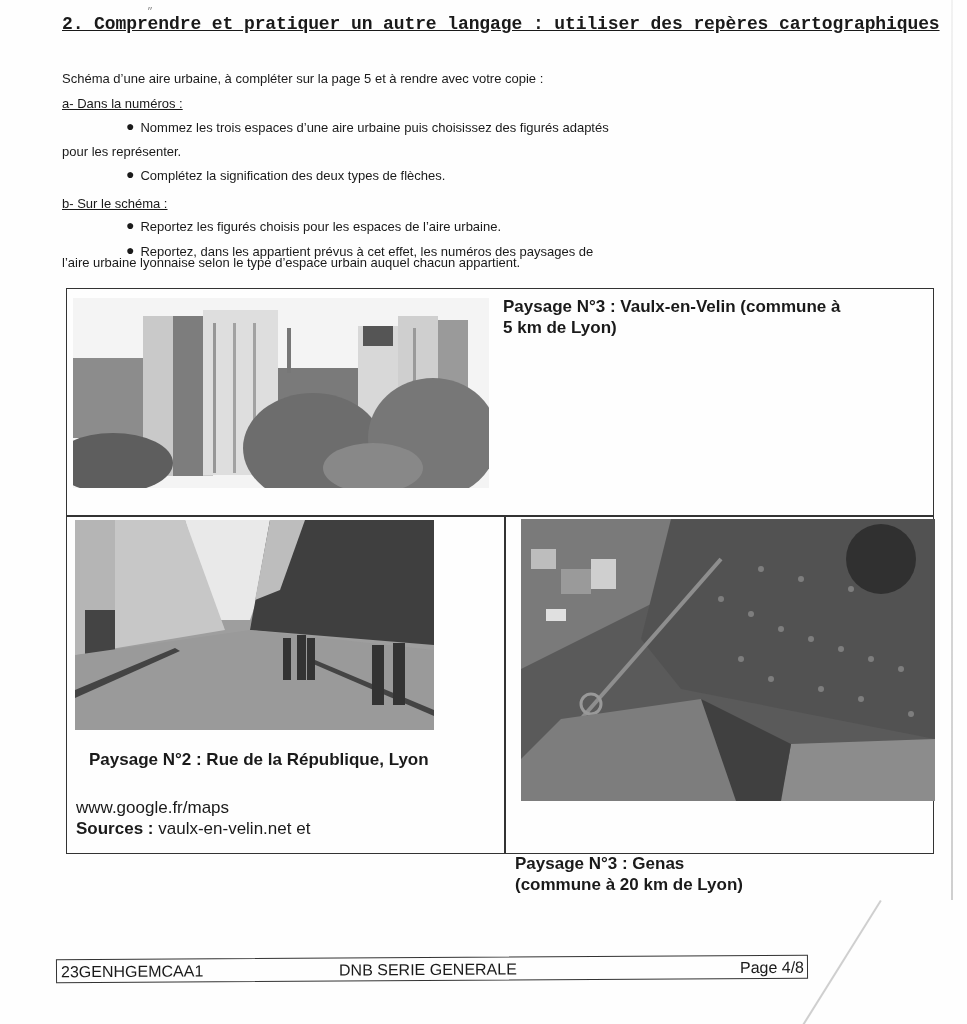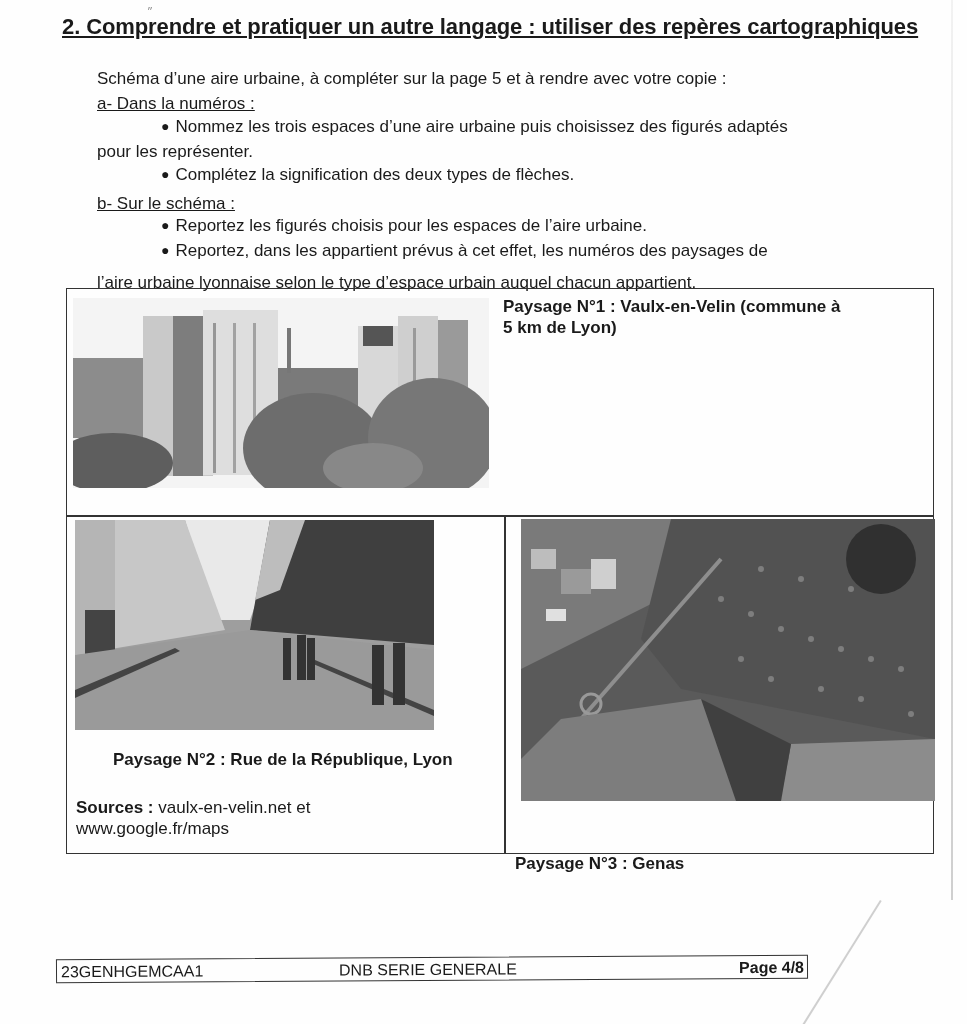--- a/index.html
+++ b/index.html
@@ -12,24 +12,25 @@
       position: absolute; top: 0; right: 14px; width: 2px; height: 900px;
       background: linear-gradient(to bottom, #f2f2f2, #d6d6d6 60%, #cfcfcf);
     }
     .fold-line {
       position: absolute; left: 880px; top: 900px; width: 2px; height: 150px;
       background: #cfcfcf; transform: rotate(32deg); transform-origin: top left;
     }
     .stray { position: absolute; color: #888; font-size: 10px; }
     .section-title {
       position: absolute; left: 62px; top: 14px;
-      font-size: 22px; font-weight: bold; text-decoration: underline;
+      font-size: 18px; font-weight: bold; text-decoration: underline;
       letter-spacing: -0.1px;
+      font-family: Liberation Mono, monospace;
     }
-    .text { position: absolute; font-size: 17px; line-height: 20px; white-space: nowrap; margin-left: 35px; }
+    .text { position: absolute; font-size: 13px; line-height: 20px; white-space: nowrap; }
     .u { text-decoration: underline; }
     .bullet::before { content: "\25CF"; font-size: 14px; margin-right: 6px; position: relative; top: -1px; }
 
     .frame {
       position: absolute; left: 66px; top: 288px; width: 868px; height: 566px;
       border: 1.5px solid #333; box-sizing: border-box;
     }
     .row-divider { position: absolute; left: 66px; top: 515px; width: 868px; height: 1.5px; background: #333; }
     .col-divider { position: absolute; left: 504px; top: 515px; width: 1.5px; height: 339px; background: #333; }
 
@@ -60,21 +61,21 @@
 <div class="text" style="left:62px; top:69px;">Schéma d’une aire urbaine, à compléter sur la page 5 et à rendre avec votre copie :</div>
 
 <div class="text u" style="left:62px; top:94px;">a- Dans la numéros :</div>
 <div class="text bullet" style="left:126px; top:117px;"><span>Nommez les trois espaces d’une aire urbaine puis choisissez des figurés adaptés</span></div>
 <div class="text" style="left:62px; top:142px;text-align:right;">pour les représenter.</div>
 <div class="text bullet" style="left:126px; top:165px;"><span>Complétez la signification des deux types de flèches.</span></div>
 
 <div class="text u" style="left:62px; top:194px;">b- Sur le schéma :</div>
 <div class="text bullet" style="left:126px; top:216px;"><span>Reportez les figurés choisis pour les espaces de l’aire urbaine.</span></div>
 <div class="text bullet" style="left:126px; top:241px;"><span>Reportez, dans les appartient prévus à cet effet, les numéros des paysages de</span></div>
-<div class="text" style="left:62px; top:273px;">l’aire urbaine lyonnaise selon le type d’espace urbain auquel chacun appartient.</div>
+<div class="text" style="left:62px; top:253px;">l’aire urbaine lyonnaise selon le type d’espace urbain auquel chacun appartient.</div>
 
 <div class="frame"></div>
 <div class="row-divider"></div>
 <div class="col-divider"></div>
 
 <div class="photo" style="left:73px; top:298px; width:416px; height:190px;">
   <svg viewBox="0 0 416 190" preserveAspectRatio="none">
     <rect width="416" height="190" fill="#f4f4f4"></rect>
     <rect x="0" y="60" width="75" height="80" fill="#8c8c8c"></rect>
     <rect x="185" y="70" width="110" height="50" fill="#7a7a7a"></rect>
@@ -92,21 +93,21 @@
       <rect x="180" y="25" width="3" height="150" opacity="0.5"></rect>
       <rect x="340" y="30" width="3" height="100" opacity="0.5"></rect>
     </g>
     <ellipse cx="240" cy="150" rx="70" ry="55" fill="#6d6d6d"></ellipse>
     <ellipse cx="360" cy="140" rx="65" ry="60" fill="#777"></ellipse>
     <ellipse cx="40" cy="165" rx="60" ry="30" fill="#5e5e5e"></ellipse>
     <ellipse cx="300" cy="170" rx="50" ry="25" fill="#888"></ellipse>
   </svg>
 </div>
 <div class="caption" style="left:503px; top:296px;">
-  <div>Paysage N°1 : Vaulx-en-Velin (commune à</div>
+  <div>Paysage N°3 : Vaulx-en-Velin (commune à</div>
   <div>5 km de Lyon)</div>
 </div>
 
 <div class="photo" style="left:75px; top:520px; width:359px; height:210px;">
   <svg viewBox="0 0 359 210" preserveAspectRatio="none">
     <rect width="359" height="210" fill="#9e9e9e"></rect>
     <polygon points="110,0 210,0 175,100 140,100" fill="#e9e9e9"></polygon>
     <polygon points="0,0 110,0 150,110 0,135" fill="#c7c7c7"></polygon>
     <polygon points="0,0 40,0 40,130 0,135" fill="#b5b5b5"></polygon>
     <rect x="10" y="90" width="30" height="45" fill="#444"></rect>
@@ -117,25 +118,25 @@
     <polygon points="240,140 359,190 359,196 236,143" fill="#444"></polygon>
     <g fill="#333">
       <rect x="208" y="118" width="8" height="42"></rect>
       <rect x="222" y="115" width="9" height="45"></rect>
       <rect x="232" y="118" width="8" height="42"></rect>
       <rect x="297" y="125" width="12" height="60"></rect>
       <rect x="318" y="123" width="12" height="62"></rect>
     </g>
   </svg>
 </div>
-<div class="caption" style="left:89px; top:749px;margin-left:24px;">Paysage N°2 : Rue de la République, Lyon</div>
+<div class="caption" style="left:89px; top:749px;">Paysage N°2 : Rue de la République, Lyon</div>
 
 <div class="sources" style="left:76px; top:797px;">
+  <div>www.google.fr/maps</div>
   <div><b>Sources :</b> <span>vaulx-en-velin.net et</span></div>
-  <div>www.google.fr/maps</div>
 </div>
 
 <div class="photo" style="left:521px; top:519px; width:414px; height:282px;">
   <svg viewBox="0 0 414 282" preserveAspectRatio="none">
     <rect width="414" height="282" fill="#5a5a5a"></rect>
     <polygon points="0,0 150,0 160,70 0,150" fill="#7a7a7a"></polygon>
     <rect x="10" y="30" width="25" height="20" fill="#bdbdbd"></rect>
     <rect x="40" y="50" width="30" height="25" fill="#9a9a9a"></rect>
     <rect x="70" y="40" width="25" height="30" fill="#cfcfcf"></rect>
     <rect x="25" y="90" width="20" height="12" fill="#e0e0e0"></rect>
@@ -160,19 +161,20 @@
     <line x1="60" y1="200" x2="200" y2="40" stroke="#8e8e8e" stroke-width="4"></line>
     <circle cx="70" cy="185" r="10" fill="none" stroke="#999" stroke-width="3"></circle>
     <polygon points="40,200 180,180 320,282 0,282 0,240" fill="#7d7d7d"></polygon>
     <polygon points="270,225 414,220 414,282 260,282" fill="#8c8c8c"></polygon>
     <polygon points="180,180 270,225 260,282 215,282" fill="#404040"></polygon>
     <circle cx="360" cy="40" r="35" fill="#303030"></circle>
   </svg>
 </div>
 <div class="caption" style="left:515px; top:805px;margin-top:48px;">
   <div>Paysage N°3 : Genas</div>
+  <div>(commune à 20 km de Lyon)</div>
 </div>
 
 <div class="footer">
   <span style="left:4px;">23GENHGEMCAA1</span>
   <span style="left:282px;">DNB SERIE GENERALE</span>
-  <span style="right:3px;font-weight:bold;">Page 4/8</span>
+  <span style="right:3px;">Page 4/8</span>
 </div>
 
 </body></html>

